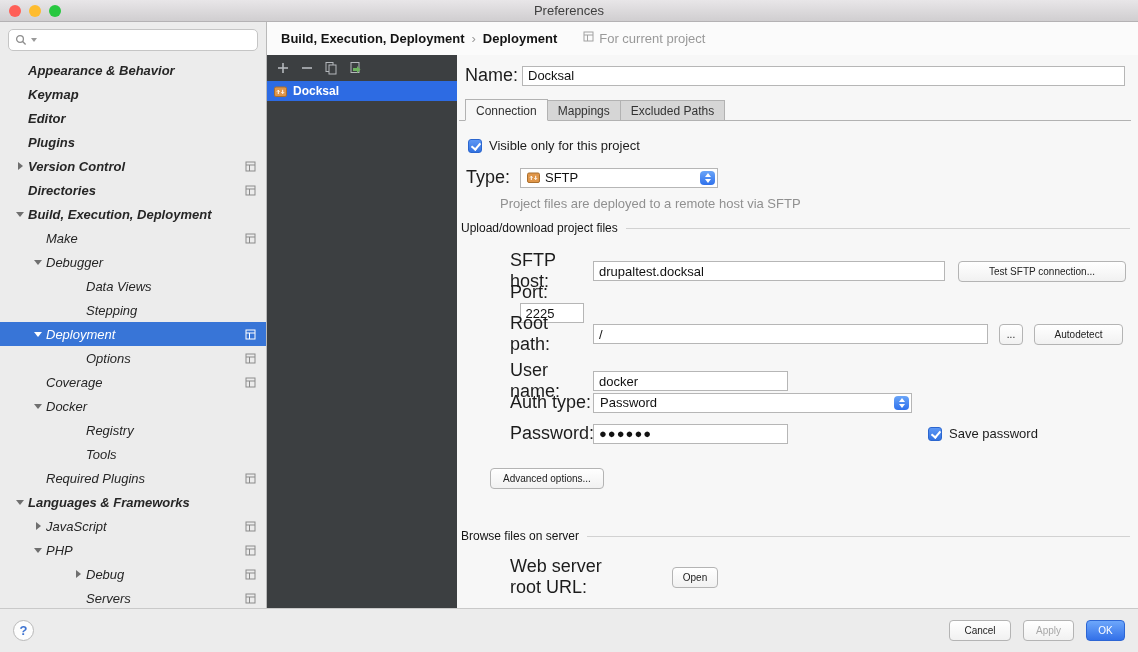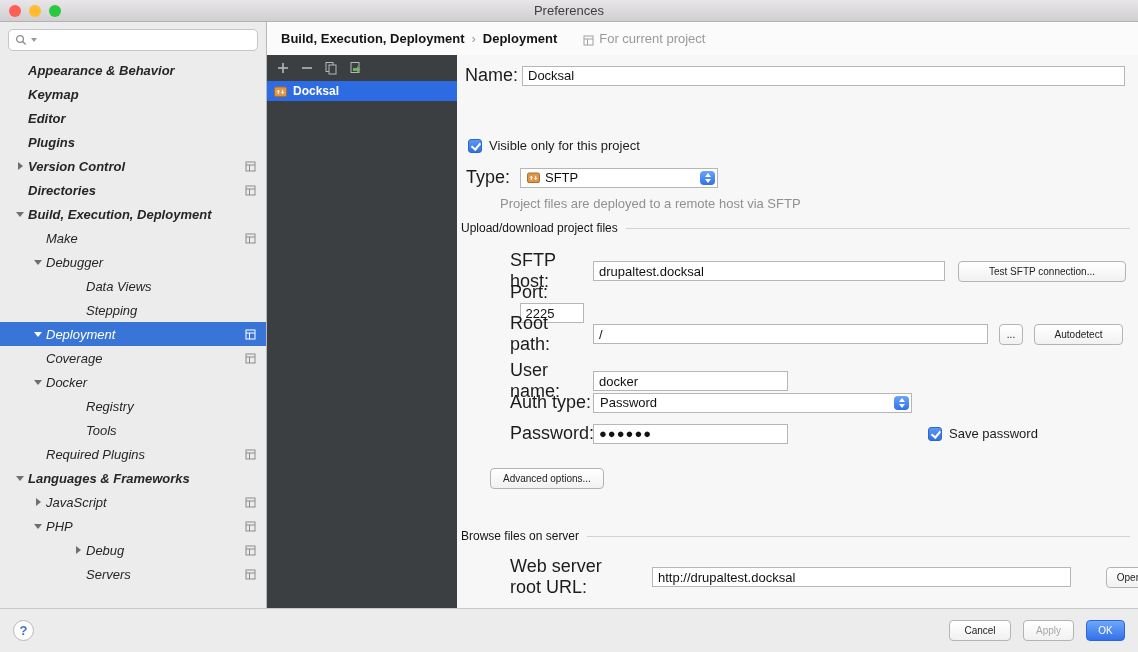--- a/index.html
+++ b/index.html
@@ -41,21 +41,21 @@
     border-left:5px solid #6f6f6f;}
   .trow.selected .arrow.expanded::before{border-top-color:#fff;}
   .share{margin-left:auto;margin-right:10px;color:#8b8b8b;display:flex;flex:none;}
   .trow.selected .share{color:#fff;}
 
   
   .header{position:absolute;left:267px;top:22px;right:0;height:33px;background:#fbfbfb;
     display:flex;align-items:center;padding-left:14px;}
   .crumb{font-size:13px;font-weight:bold;color:#141414;}
   .crumb-sep{margin:0 7px;color:#9b9b9b;font-weight:normal;font-size:13px;}
-  .scope{display:flex;align-items:flex-end;gap:5px;color:#999;font-size:13px;margin-left:26px;}
+  .scope{display:flex;align-items:flex-start;gap:5px;color:#999;font-size:13px;margin-left:26px;}
 
   
   .listpanel{position:absolute;left:267px;top:55px;width:190px;height:553px;background:#3c3f41;}
   .lp-toolbar{display:flex;align-items:center;gap:5px;padding:4px 6px;height:26px;}
   .lp-icon{width:19px;height:19px;display:flex;align-items:center;justify-content:center;}
   .lp-row{height:20px;display:flex;align-items:center;gap:6px;padding:0 7px;
     font-size:12px;font-weight:bold;color:#fff;}
   .lp-row.selected{background:#2d6be3;}
 
   
@@ -215,20 +215,31 @@
           <span class="arrow expanded"></span>
           <span class="tlabel">Deployment</span>
           <span class="share">
             <svg width="11" height="11" viewBox="0 0 11 11">
               <rect x="1" y="1" width="9" height="9" fill="none" stroke="currentColor"></rect>
               <line x1="1" y1="4" x2="10" y2="4" stroke="currentColor"></line>
               <line x1="4.5" y1="4" x2="4.5" y2="10" stroke="currentColor"></line>
             </svg>
           </span>
         </div>
+      <div class="trow lvl2">
+          <span class="arrow none"></span>
+          <span class="tlabel">Options</span>
+          <span class="share">
+            <svg width="11" height="11" viewBox="0 0 11 11">
+              <rect x="1" y="1" width="9" height="9" fill="none" stroke="currentColor"></rect>
+              <line x1="1" y1="4" x2="10" y2="4" stroke="currentColor"></line>
+              <line x1="4.5" y1="4" x2="4.5" y2="10" stroke="currentColor"></line>
+            </svg>
+          </span>
+        </div>
       <div class="trow lvl1">
           <span class="arrow none"></span>
           <span class="tlabel">Coverage</span>
           <span class="share">
             <svg width="11" height="11" viewBox="0 0 11 11">
               <rect x="1" y="1" width="9" height="9" fill="none" stroke="currentColor"></rect>
               <line x1="1" y1="4" x2="10" y2="4" stroke="currentColor"></line>
               <line x1="4.5" y1="4" x2="4.5" y2="10" stroke="currentColor"></line>
             </svg>
           </span>
@@ -357,20 +368,25 @@
     </div>
   </div>
 
   <div class="main">
 
     <div class="frow r-name">
       <span class="lab lab57">Name:</span>
       <input class="tf" style="flex: 1 1 0%;" value="Docksal">
     </div>
 
+    <div class="tabs">
+      <span class="tab active">Connection</span>
+      <span class="tab">Mappings</span>
+      <span class="tab">Excluded Paths</span>
+    </div>
 
     <div class="frow r-visible">
       <span class="cb checked"></span>
       <span class="cblabel">Visible only for this project</span>
     </div>
 
     <div class="frow r-type">
       <span class="lab lab54">Type:</span>
       <div class="combo" style="width:198px">
         <svg width="13" height="13" viewBox="0 0 13 13">
@@ -438,21 +454,20 @@
       <button class="btn">Advanced options...</button>
     </div>
 
     <div class="section r-sec2">
       <span>Browse files on server</span>
       <span class="line"></span>
     </div>
 
     <div class="frow r-web">
       <span class="lab lab127">Web server root URL:</span>
-      <input class="tf" style="width: 419px;" value="http://drupaltest.docksal">
       <button class="btn" style="margin-left:20px;width:46px;padding:0">Open</button>
     </div>
 
   </div>
 
   <div class="footer">
     <span class="help">?</span>
     <span class="spacer"></span>
     <button class="btn" style="min-width:62px">Cancel</button>
     <button class="btn disabled" style="min-width:48px">Apply</button>

